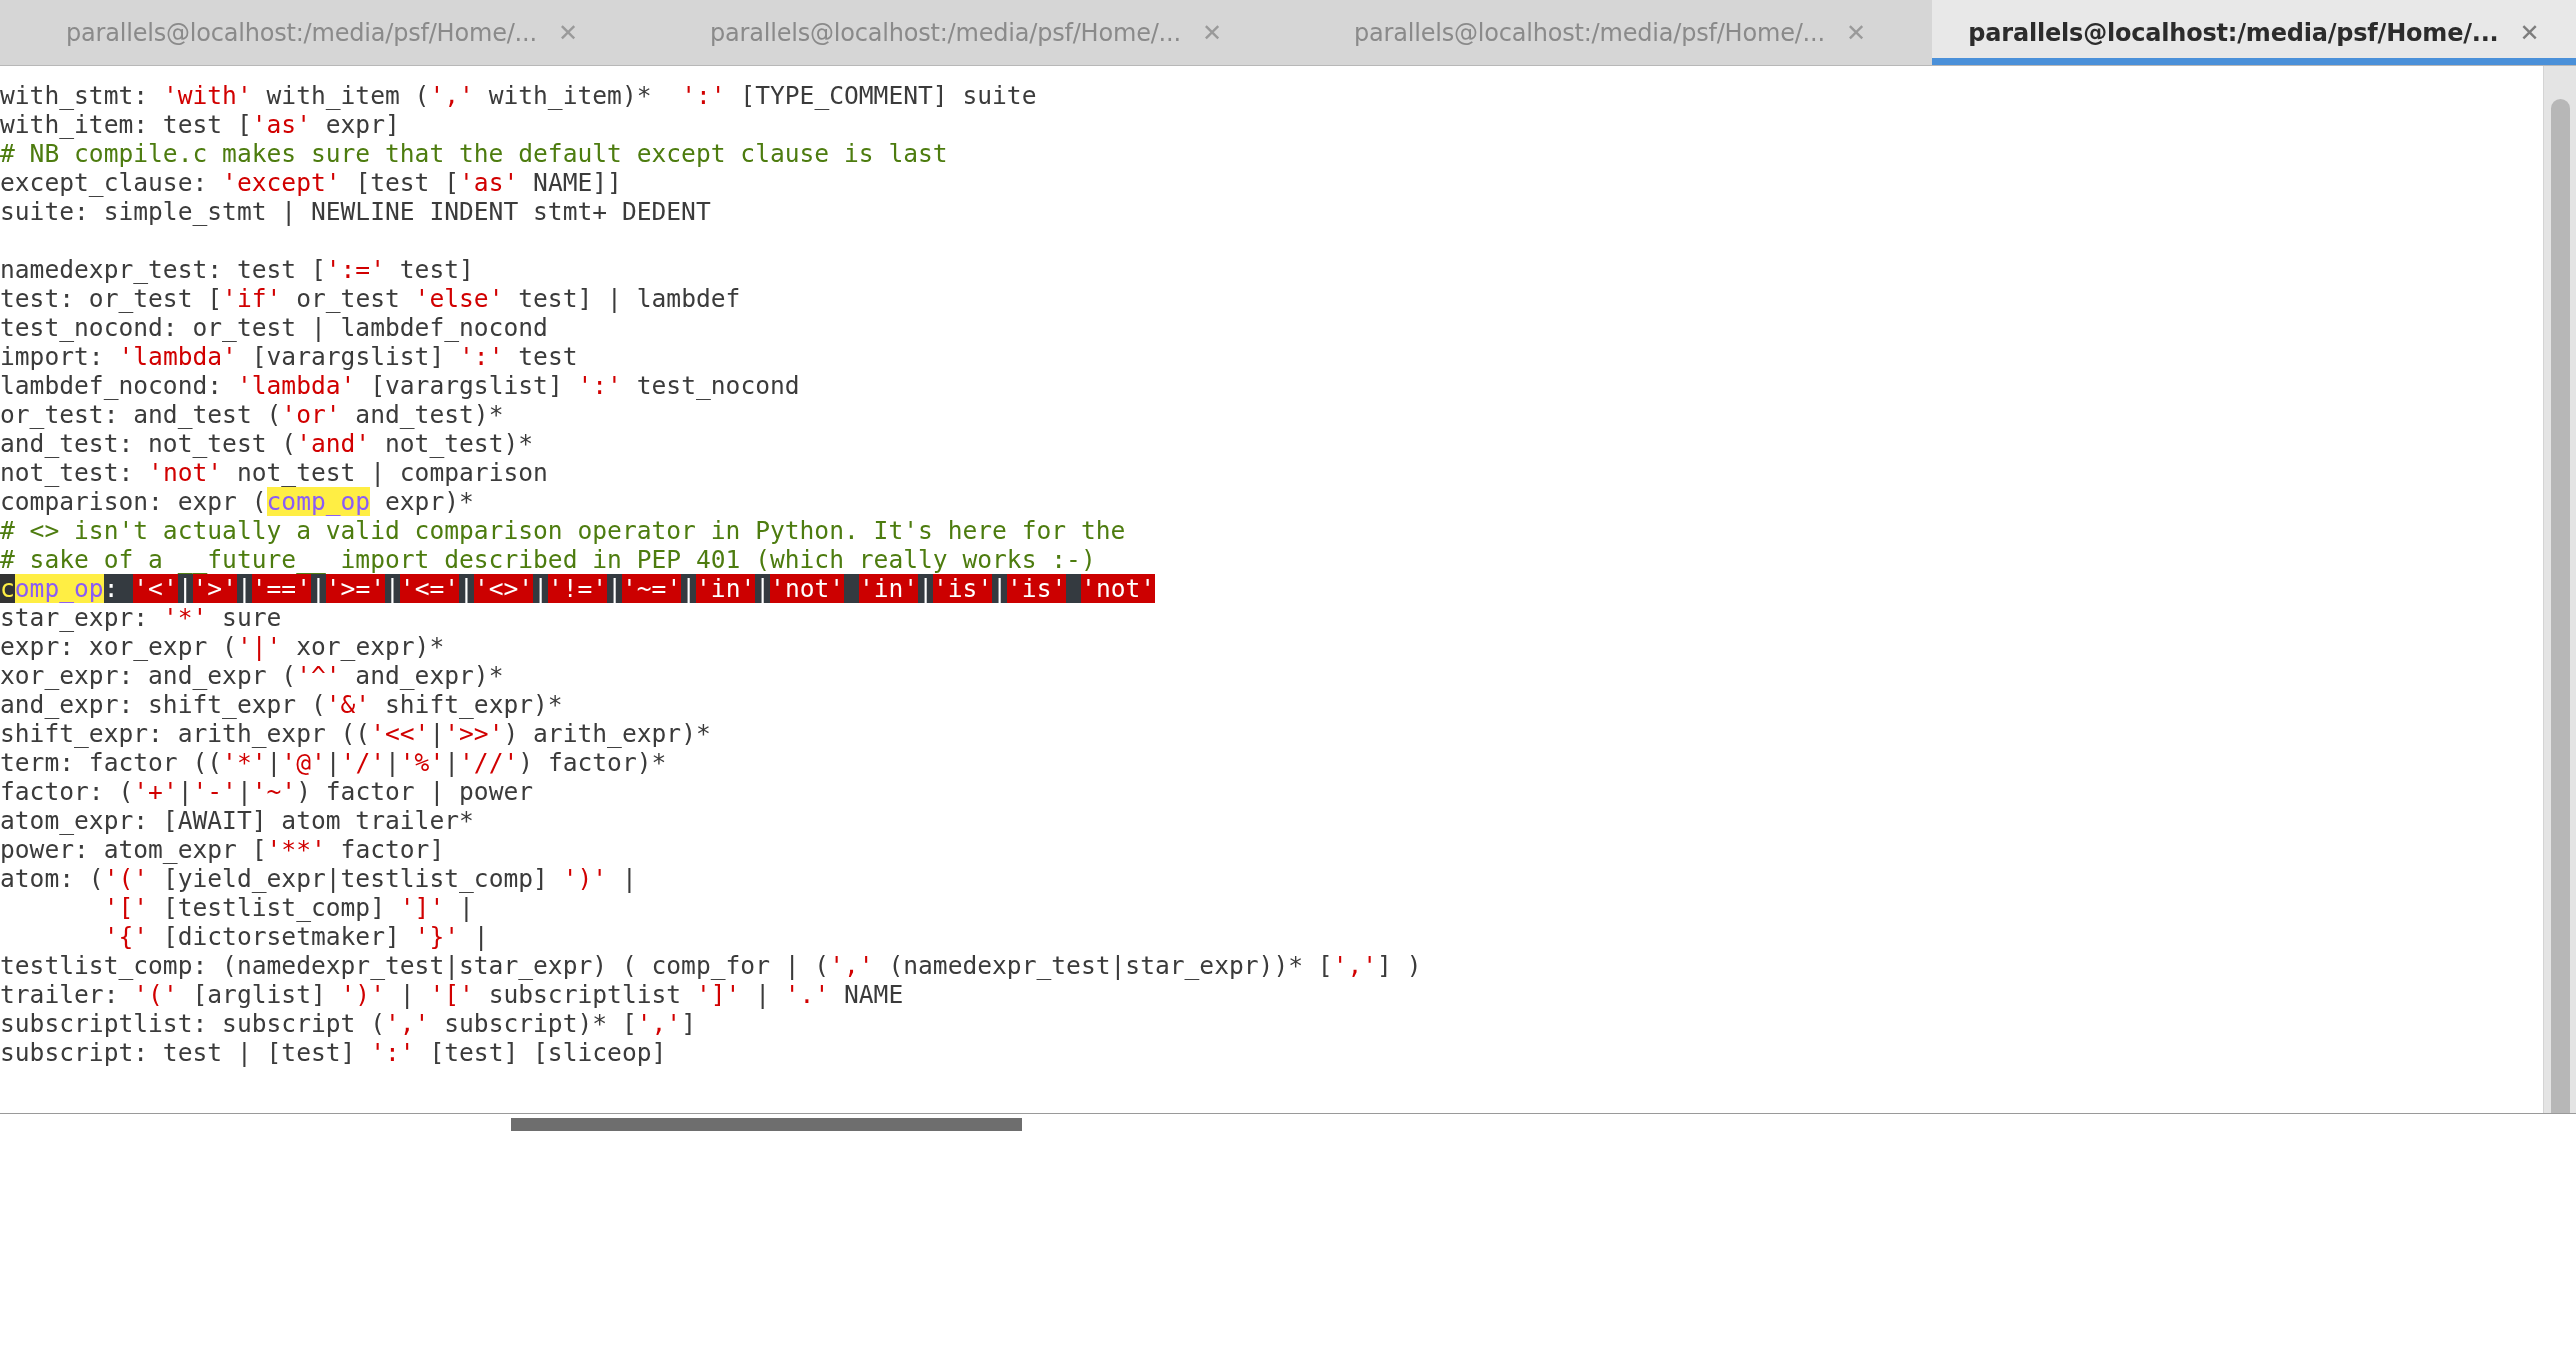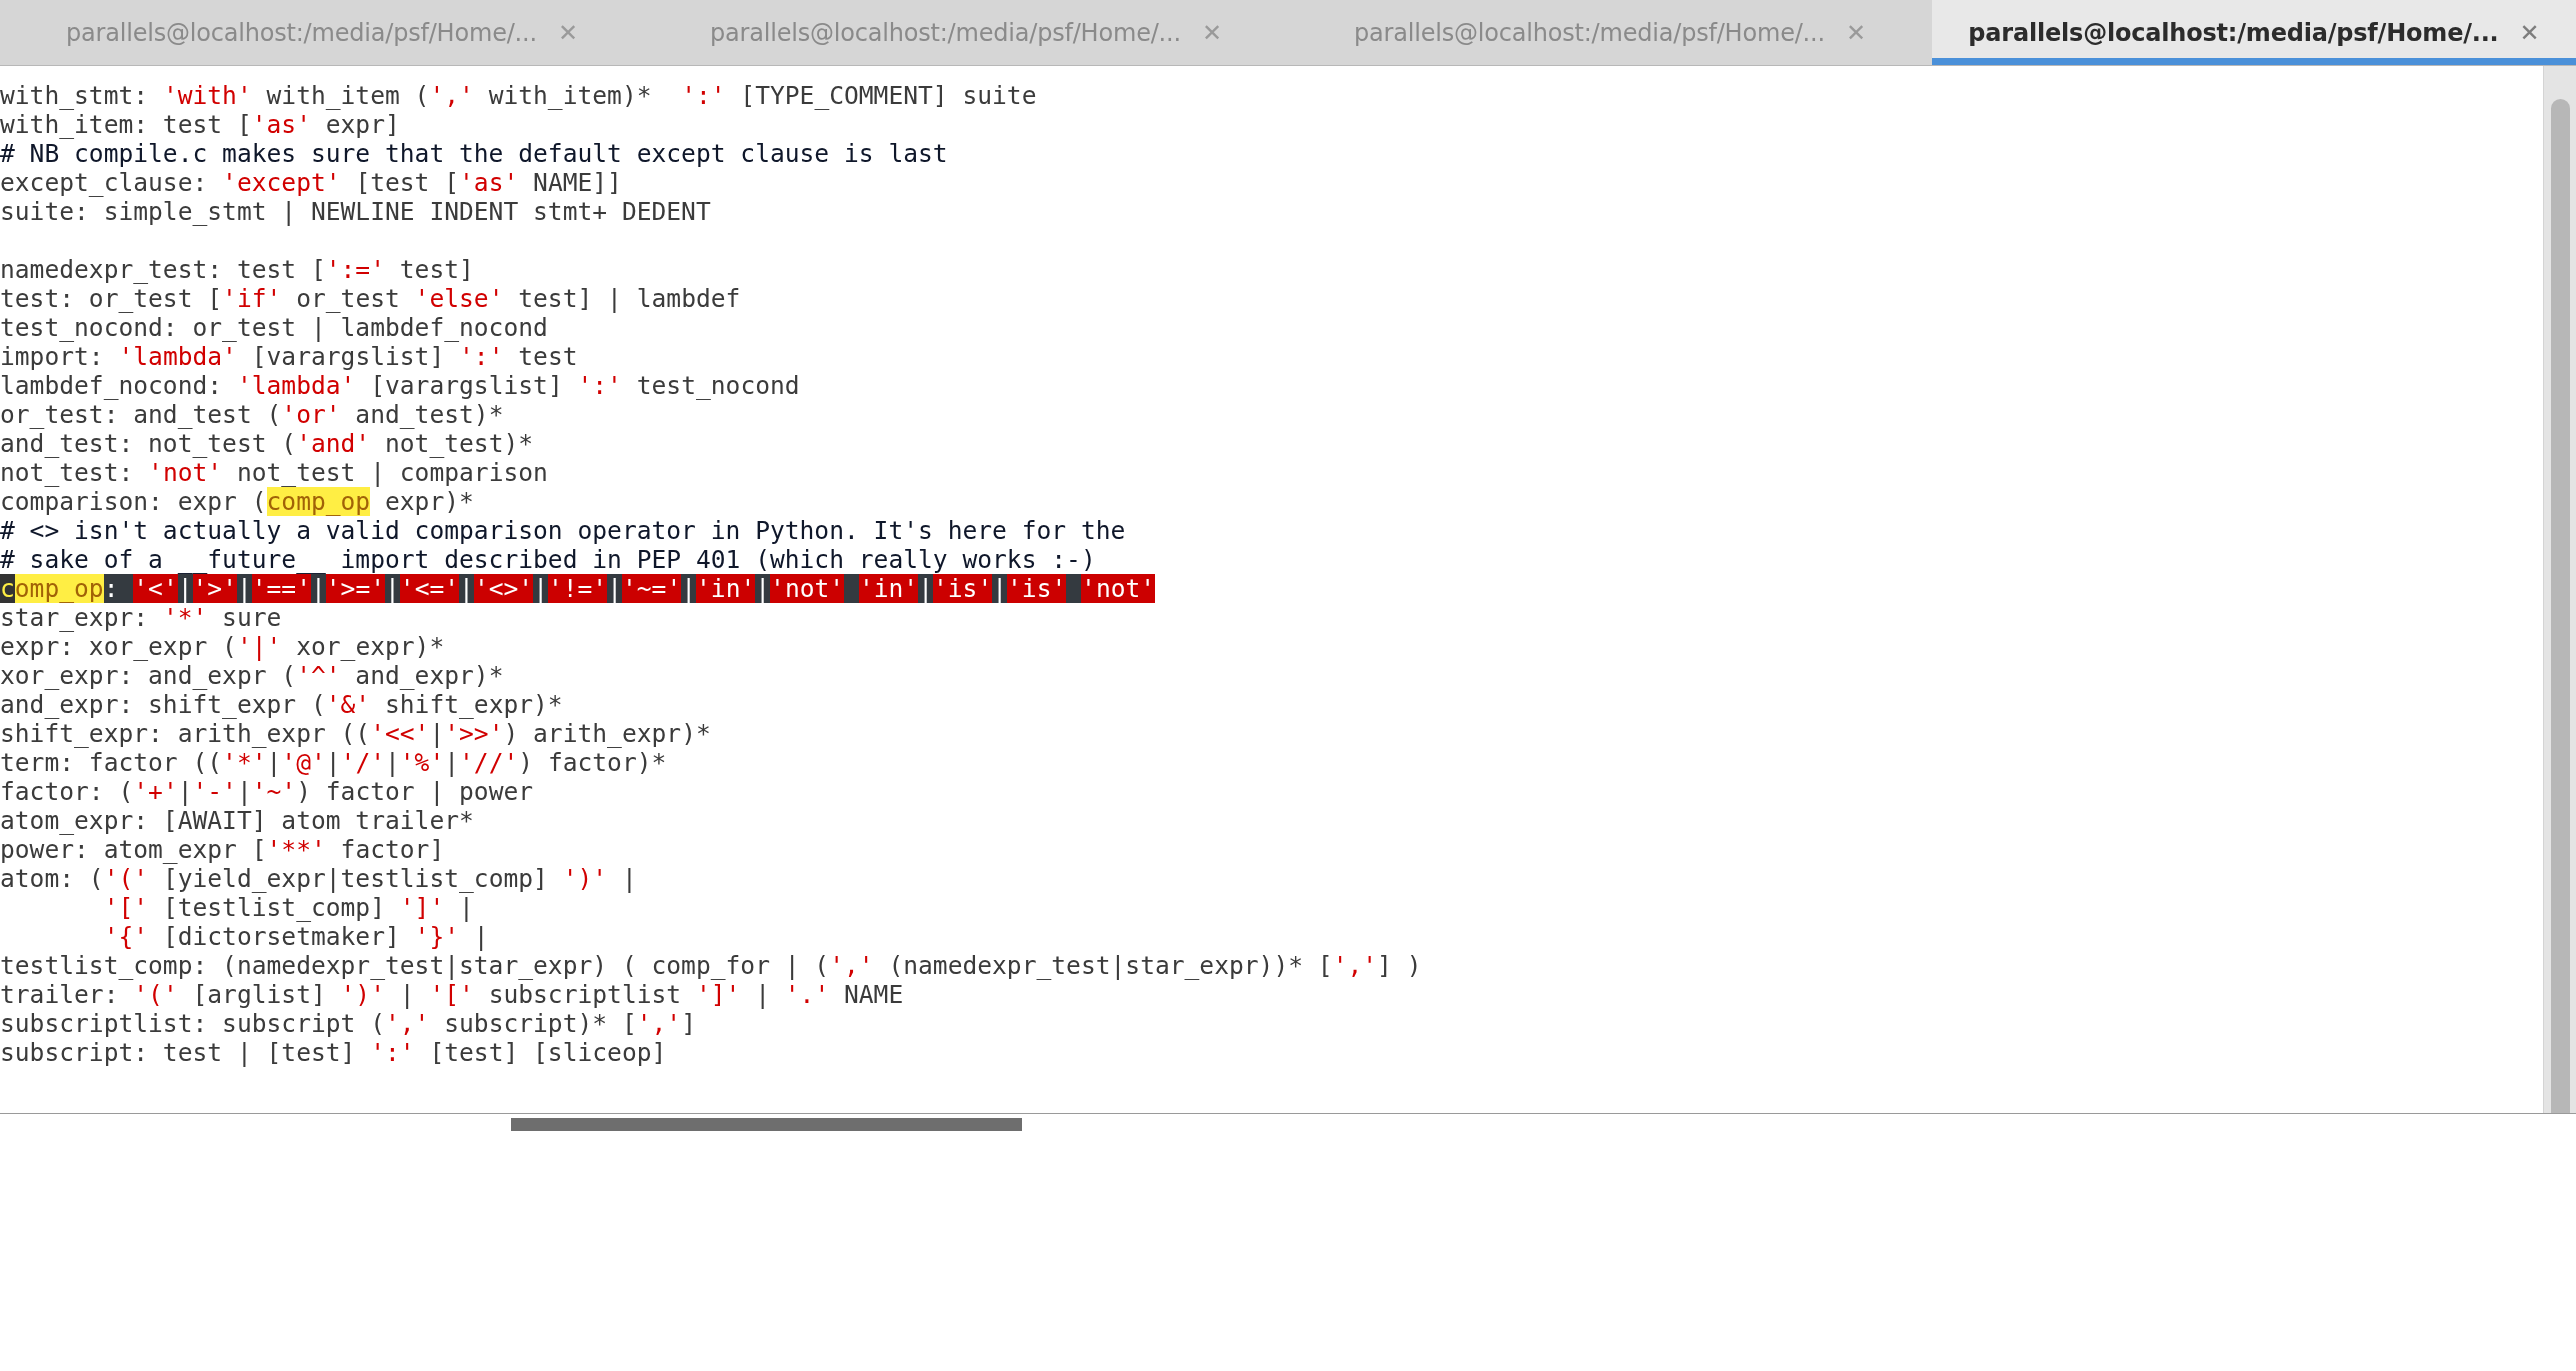--- a/index.html
+++ b/index.html
@@ -95,23 +95,23 @@
     height: 29px;
     line-height: 29px;
     white-space: pre;
     font-family: "DejaVu Sans Mono", monospace;
     font-size: 24.6px;
     letter-spacing: 0px;
     color: #3b3b3b;
   }
   .ln { white-space: pre; }
   .s-str  { color: #d10000; }   
-  .s-com  { color: #0f172a; }   
+  .s-com  { color: #4d7c0f; }   
   .s-plain{ color: #3b3b3b; }
-  .s-hl   { background: #ffee44; color: #a16207; }           
+  .s-hl   { background: #ffee44; color: #8b5cf6; }           
   .s-cur  { background: #333333; color: #ffee44; }           
   .s-rstr { background: #cc0000; color: #ffffff; }           
   .s-rpln { background: #343a40; color: #ffffff; }           
 
   
   .statusline {
     position: absolute;
     left: 0; right: 0; bottom: 0;
     height: 31px;
     line-height: 31px;

